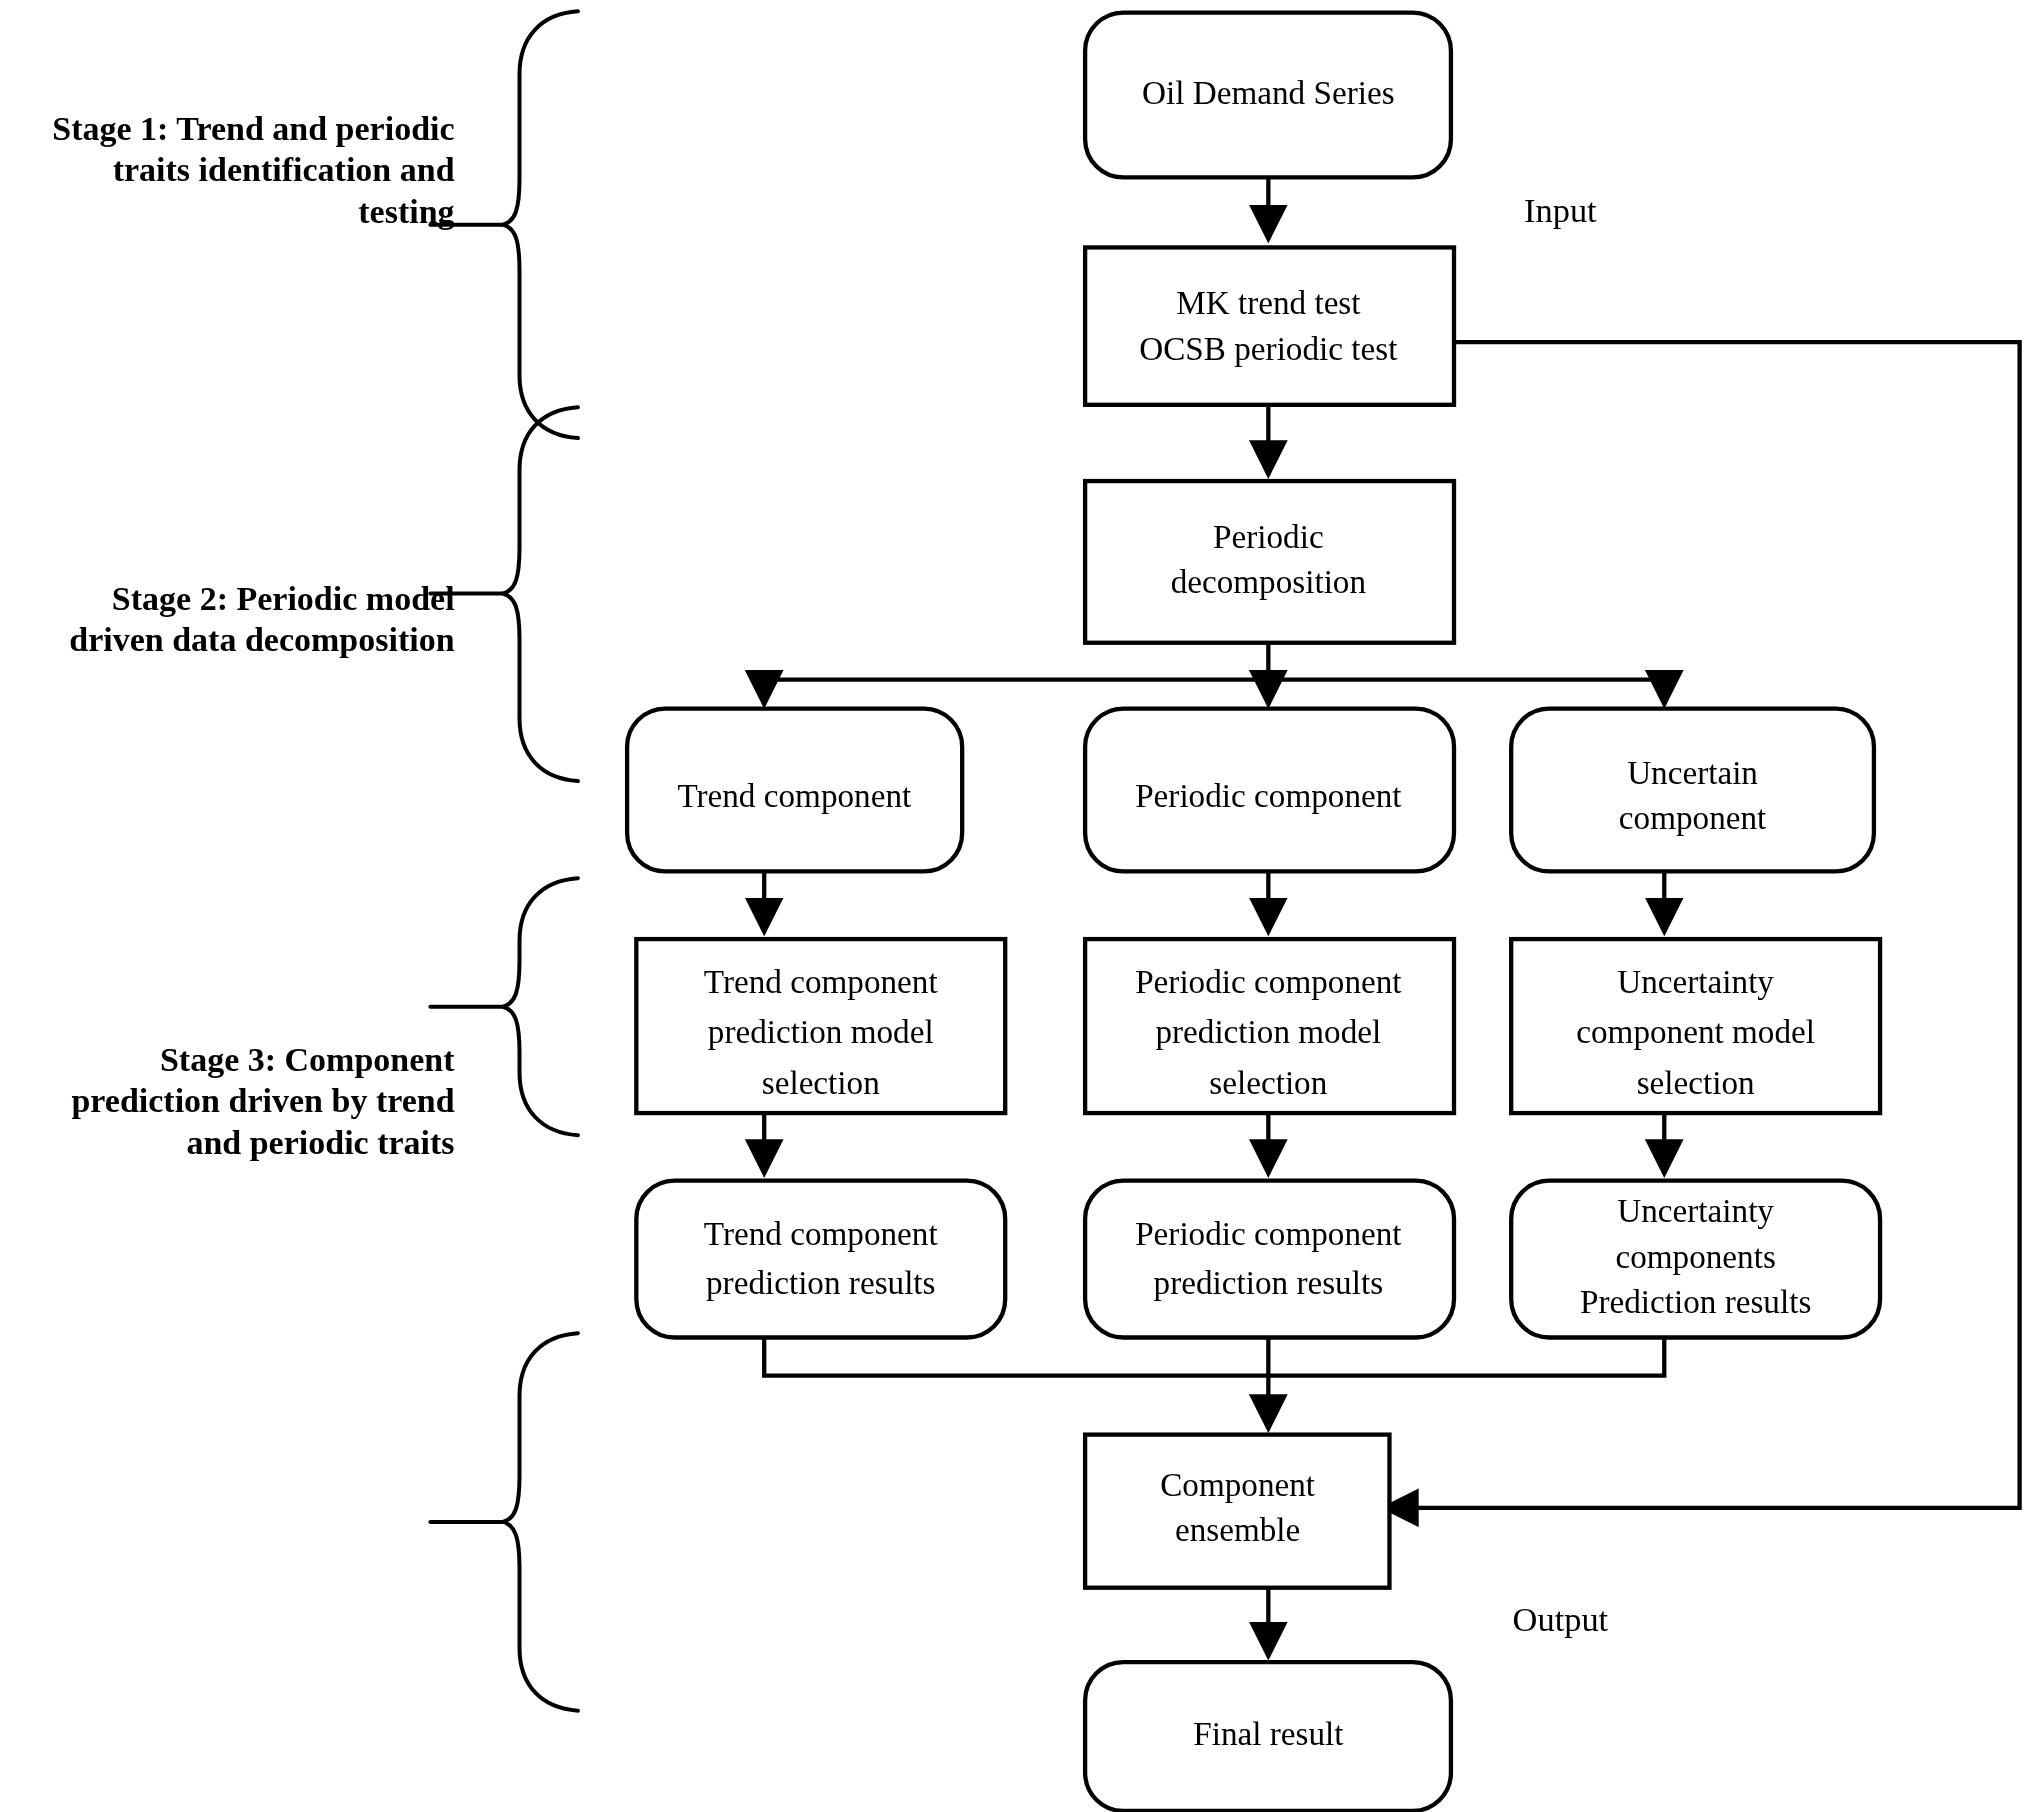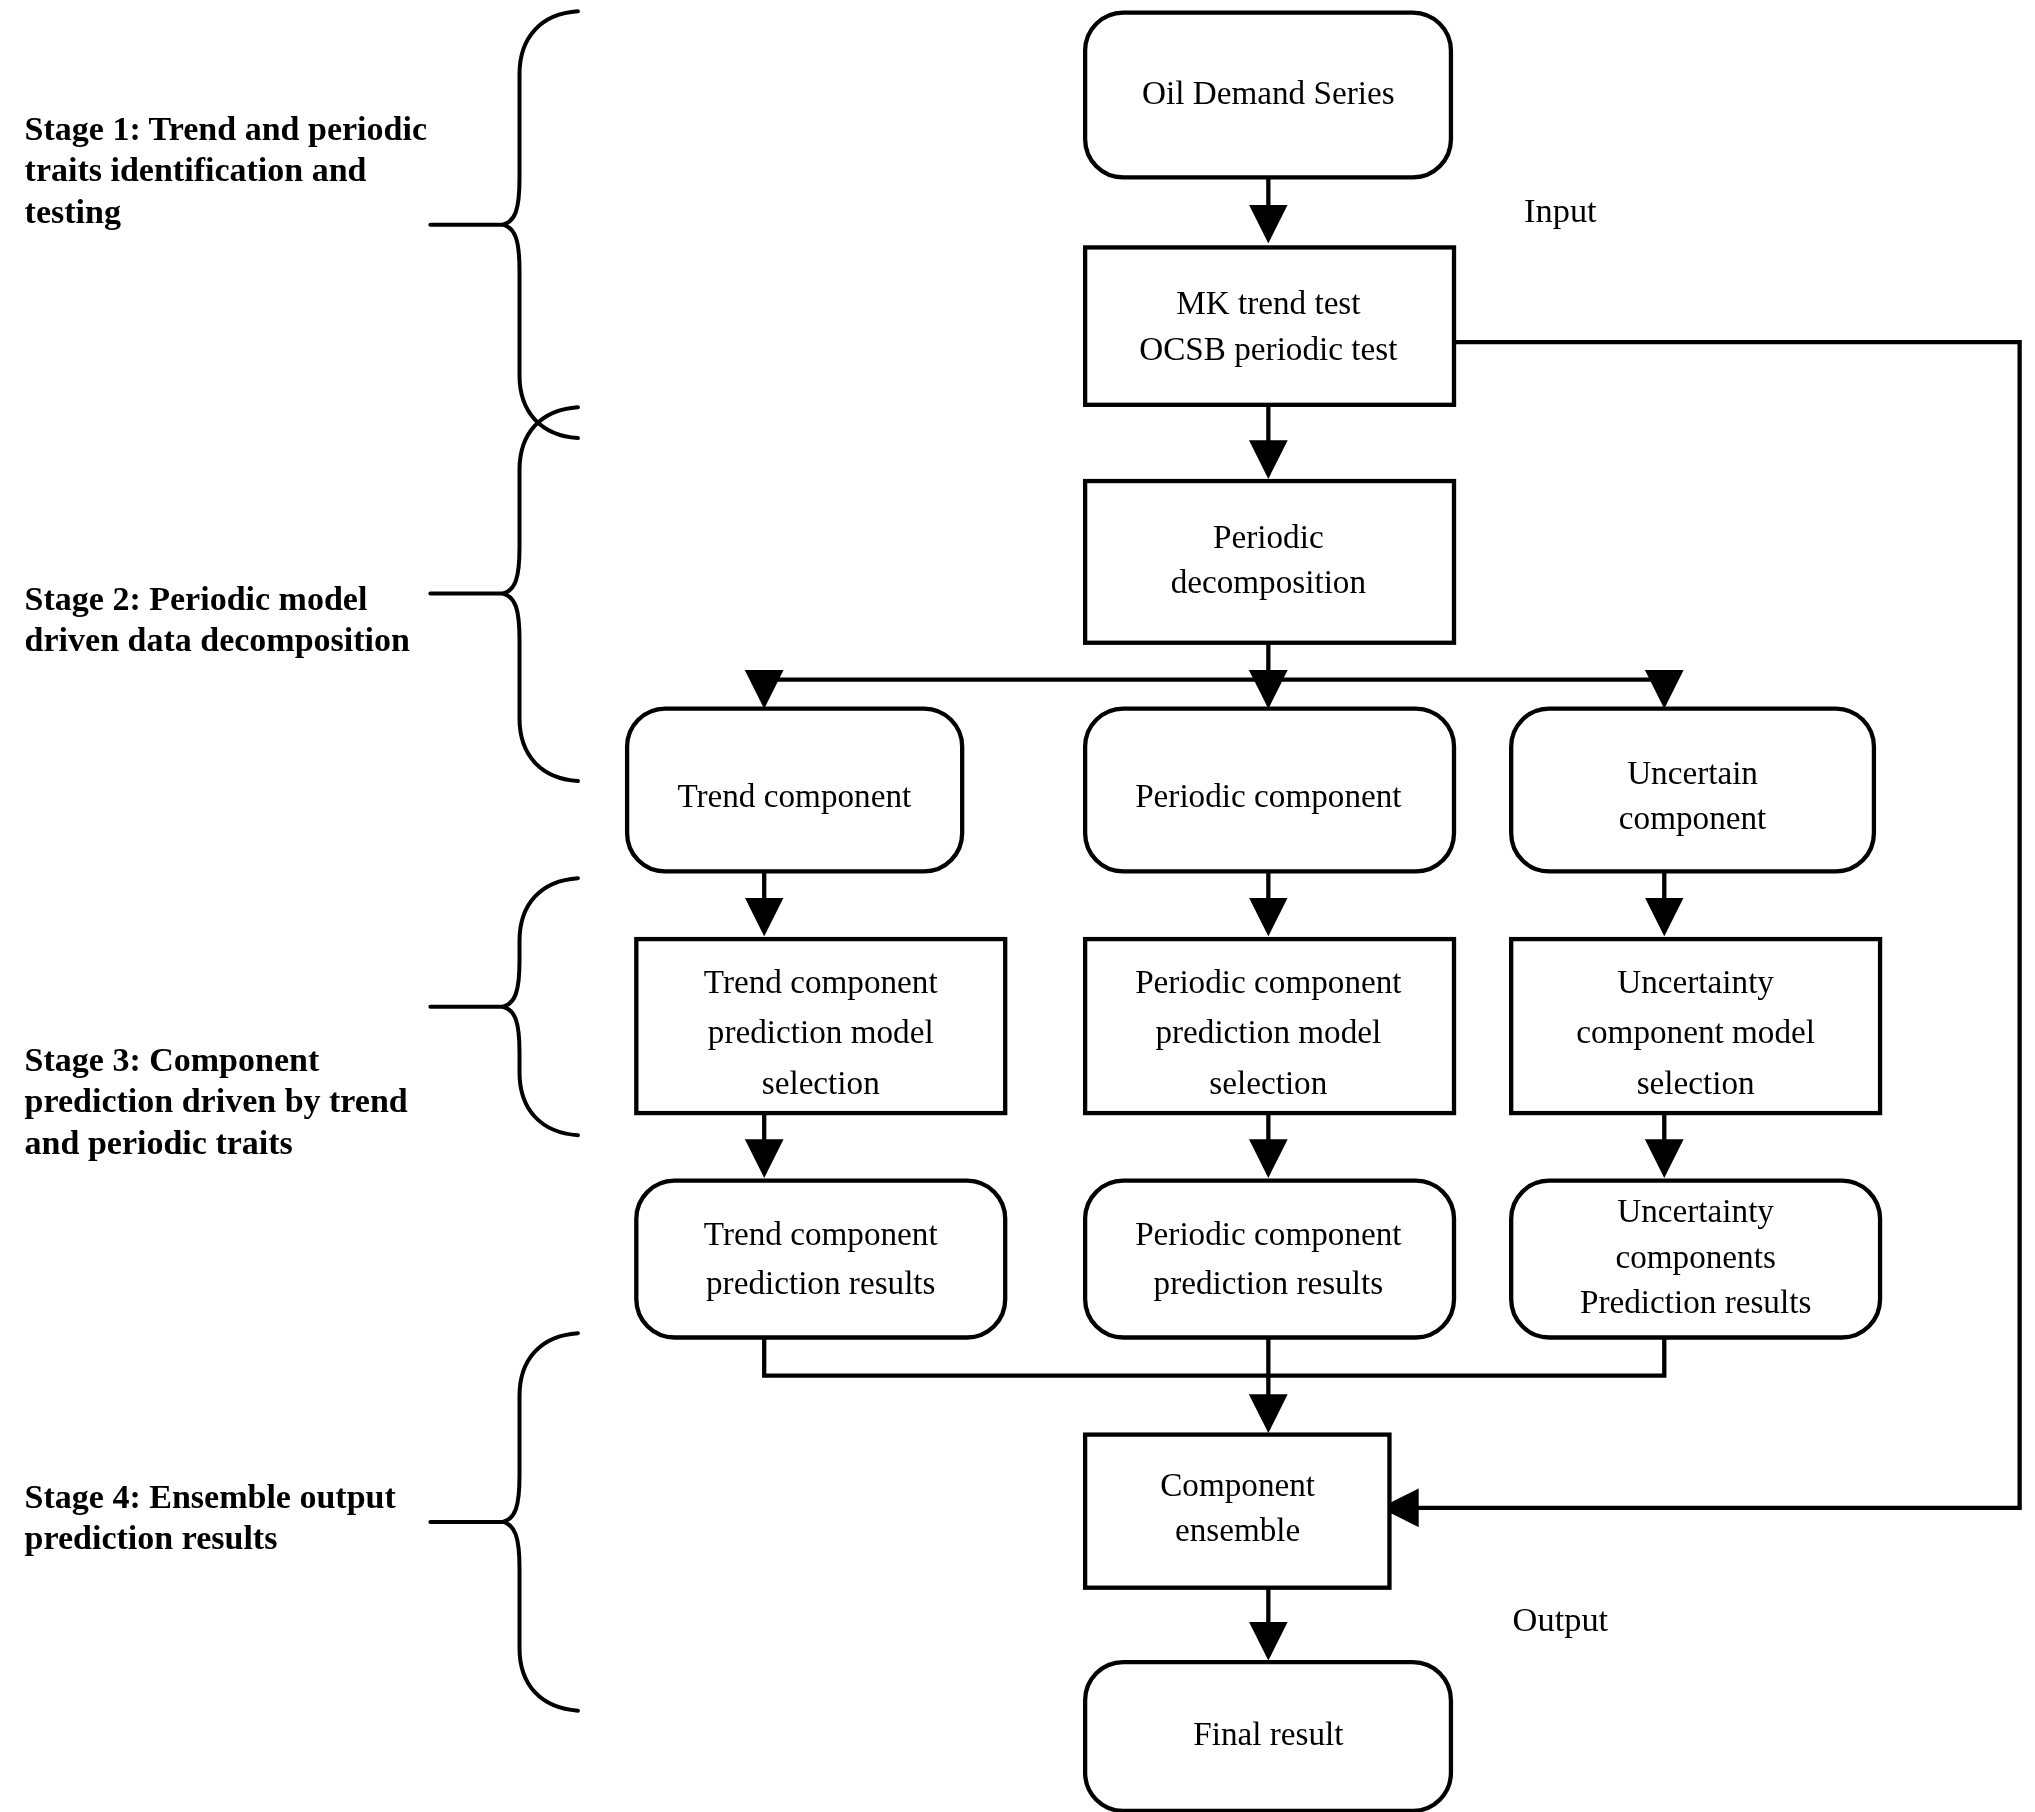--- a/index.html
+++ b/index.html
@@ -59,34 +59,33 @@
     text-anchor: middle;
     dominant-baseline: middle;
   }
   .stage-label {
     position: absolute;
     font-family: "Liberation Serif", "DejaVu Serif", serif;
     font-weight: bold;
     font-size: 34px;
     line-height: 1.22;
     color: #000000;
-    text-align: left;
+    text-align: right;
     width: 430px;
     left: 24.6px;
   }
 </style>
 </head>
 <body>
 
 <div id="diagram-root">
 
   <div class="stage-label" style="top:108px;">Stage 1: Trend and periodic traits identification and testing</div>
   <div class="stage-label" style="top:578px;">Stage 2: Periodic model driven data decomposition</div>
   <div class="stage-label" style="top:1039px;">Stage 3: Component prediction driven by trend and periodic traits</div>
-  <div class="stage-label" style="top:1476px;">Stage 4: Ensemble output prediction results</div>
 
   <svg class="flow" viewBox="0 0 3310 2948" xmlns="http://www.w3.org/2000/svg">
     <defs>
       <marker id="arrowhead" markerWidth="9" markerHeight="9" refX="7.5" refY="4.5" orient="auto" markerUnits="strokeWidth">
         <path d="M 0 0 L 9 4.5 L 0 9 z" fill="#000000"></path>
       </marker>
     </defs>
 
     <g>
       <path class="brace" d="M 940 18

